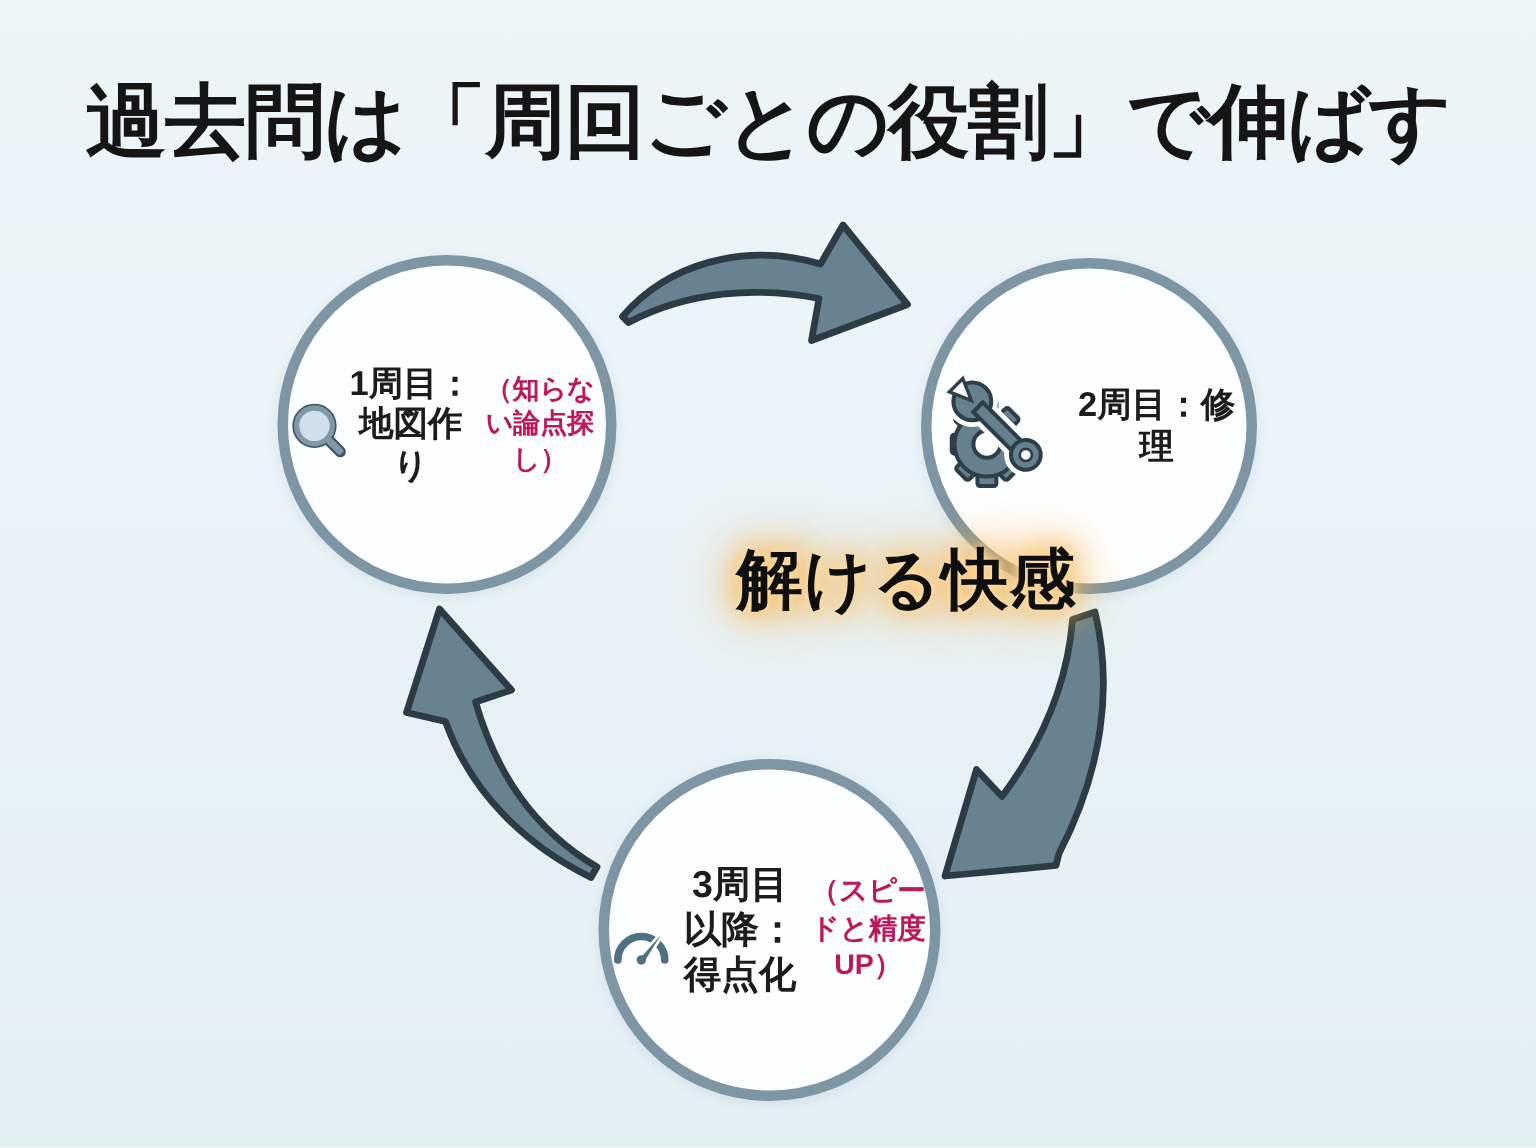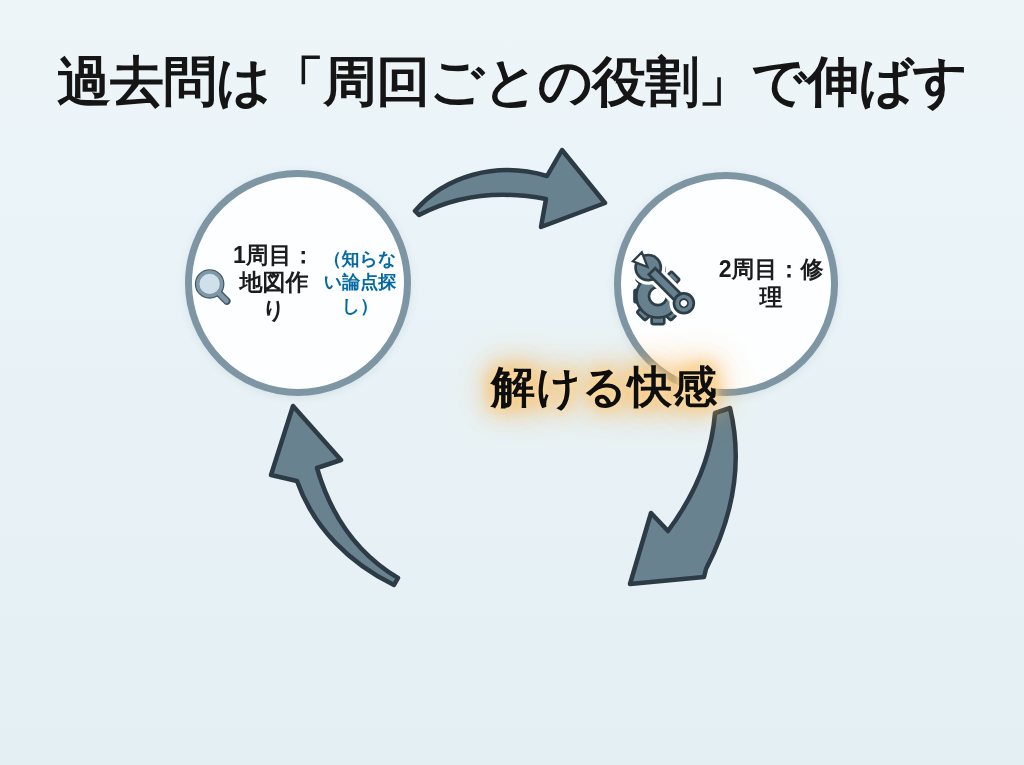--- a/index.html
+++ b/index.html
@@ -21,21 +21,21 @@
     position:absolute;box-sizing:border-box;border-radius:50%;
     background:#fdfeff;border:7px solid #7e96a4;
     display:flex;flex-direction:row;align-items:center;
     box-shadow:0 2px 8px rgba(90,120,140,0.12);
     text-align:center;
   }
   .node1{left:185px;top:170px;width:226px;height:226px;}
   .node2{left:614px;top:172px;width:224px;height:224px;}
   .node3{left:399px;top:506px;width:228px;height:228px;}
   .node .line1{font-size:23px;font-weight:bold;color:#1c1c1c;line-height:1.2;}
-  .node .line2{font-size:18px;font-weight:bold;color:#0369a1;line-height:1.3;}
+  .node .line2{font-size:18px;font-weight:bold;color:#be185d;line-height:1.3;}
   .node3 .line1{font-size:25px;}
   .node3 .line2{font-size:19px;}
   .node1 .icon{margin-top:16px;margin-bottom:8px;}
   .node2 .icon{margin-top:12px;margin-bottom:4px;}
   .node3 .icon{margin-top:28px;margin-bottom:10px;}
   .center-text{
     position:absolute;left:318px;top:356px;width:400px;
     text-align:right;font-size:44px;font-weight:bold;color:#0e0e0e;
     line-height:62px;letter-spacing:1px;
     text-shadow:0 0 6px #ffe2ae,0 0 14px #fbc672,0 0 26px #f7ae4a,0 0 40px rgba(246,172,66,.85);
@@ -92,18 +92,28 @@
         <circle cx="52" cy="18" r="14" fill="#66808e" stroke="#2e3e48" stroke-width="3"></circle>
         <polygon points="45,1 59,1 52,17" fill="#fdfeff" stroke="#2e3e48" stroke-width="2.5"></polygon>
         <rect x="47" y="24" width="10" height="46" fill="#66808e" stroke="#2e3e48" stroke-width="3"></rect>
         <circle cx="52" cy="74" r="11" fill="#66808e" stroke="#2e3e48" stroke-width="3"></circle>
         <circle cx="52" cy="74" r="4.5" fill="#fdfeff" stroke="#2e3e48" stroke-width="2"></circle>
       </g>
     </svg>
     <div class="line1">2周目：修理</div>
   </div>
 
+  <div class="node node3">
+    <svg class="icon" width="104" height="72" viewBox="0 0 110 76">
+      <path d="M 15 66 A 40 40 0 1 1 95 66" fill="none" stroke="#4f7083" stroke-width="13" stroke-linecap="round"></path>
+      <polygon points="49,68 61,68 88,24" fill="#fdfeff" stroke="#fdfeff" stroke-width="9" stroke-linejoin="round"></polygon>
+      <polygon points="49,68 61,68 88,24" fill="#4f7083"></polygon>
+      <circle cx="55" cy="66" r="8" fill="#4f7083"></circle>
+    </svg>
+    <div class="line1">3周目以降：得点化</div>
+    <div class="line2">（スピードと精度UP）</div>
+  </div>
 
   <div class="center-text">
     <div>解ける快感</div>
   </div>
 
 </div>
 
 </body></html>

